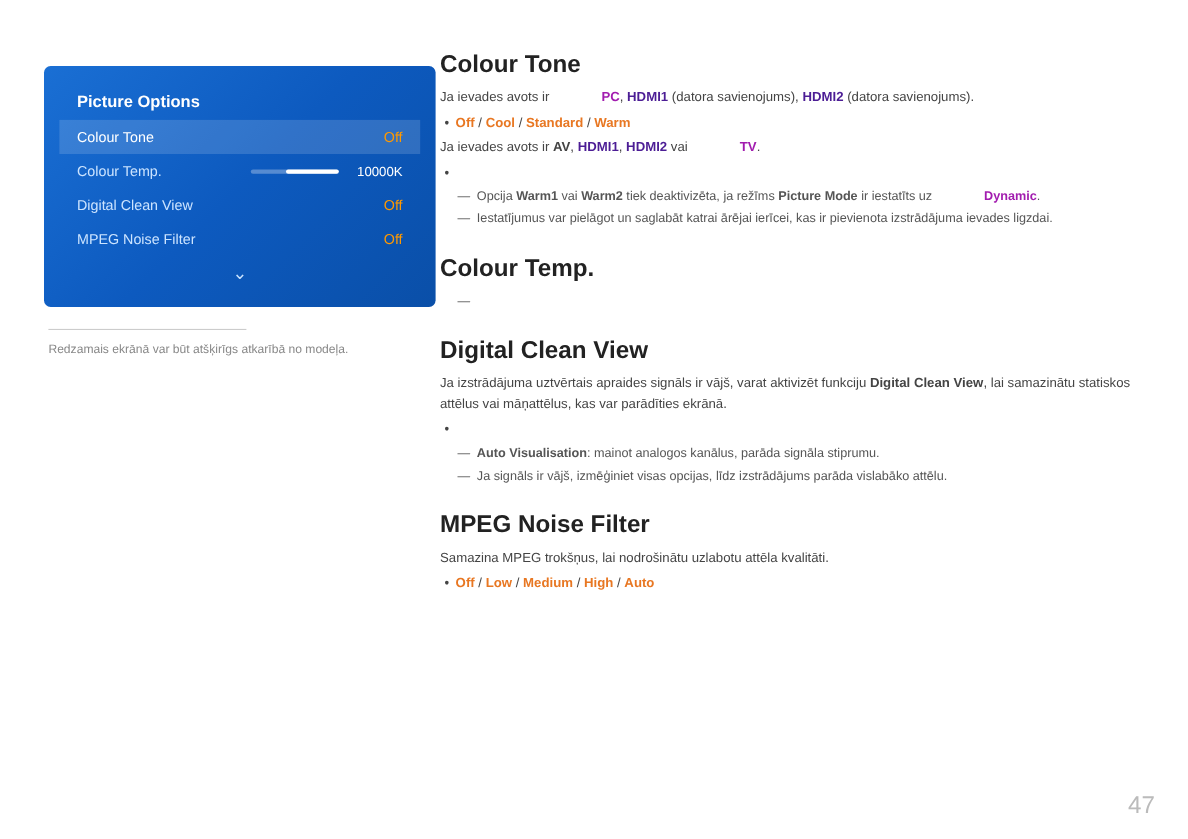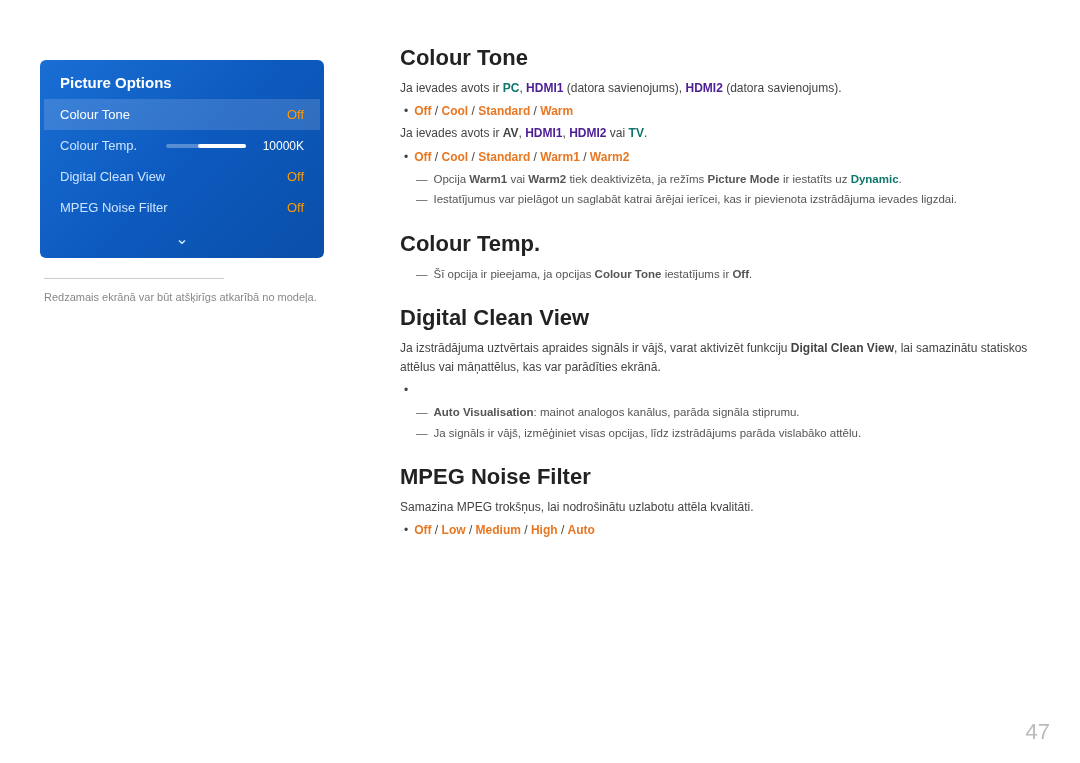--- a/index.html
+++ b/index.html
@@ -16,23 +16,23 @@
     .left-panel {
       position: absolute;
       left: 40px;
       top: 60px;
       width: 320px;
     }
 
     .menu-box {
       background: linear-gradient(135deg, #1a6fd4 0%, #0d5abf 50%, #0a4fa8 100%);
       border-radius: 6px;
-      padding: 4px;
+      padding: 14px;
       overflow: hidden;
-      width: 284px;
+      width: 356px;
     }
 
     .menu-title {
       color: #fff;
       font-size: 15px;
       font-weight: bold;
       padding: 10px 16px 8px 16px;
     }
 
     .menu-item {
@@ -177,21 +177,21 @@
     }
 
     .dash {
       color: #555;
       flex-shrink: 0;
     }
 
     .bold { font-weight: bold; }
     .red { color: #4c1d95; }
     .orange { color: #e87722; }
-    .blue { color: #0f766e; }
+    .blue { color: #a21caf; margin-left: 44px; }
     .green { color: #007700; }
 
     .page-num {
       position: absolute;
       bottom: 18px;
       right: 30px;
       font-size: 22px;
       color: #bbb;
       font-weight: normal;
     }
@@ -251,41 +251,37 @@
         <span class="bullet-dot">•</span>
         <span>
           <span class="bold orange">Off</span> / <span class="bold orange">Cool</span> / <span class="bold orange">Standard</span> / <span class="bold orange">Warm</span>
         </span>
       </div>
       <p>
         Ja ievades avots ir <span class="bold">AV</span>, <span class="bold red">HDMI1</span>, <span class="bold red">HDMI2</span> vai <span class="bold blue">TV</span>.
       </p>
       <div class="bullet-item">
         <span class="bullet-dot">•</span>
-        <span>
-          <span class="bold orange">Off</span> / <span class="bold orange">Cool</span> / <span class="bold orange">Standard</span> / <span class="bold orange">Warm1</span> / <span class="bold orange">Warm2</span>
-        </span>
       </div>
       <div class="sub-item">
         <span class="dash">—</span>
         <span>Opcija <span class="bold">Warm1</span> vai <span class="bold">Warm2</span> tiek deaktivizēta, ja režīms <span class="bold">Picture Mode</span> ir iestatīts uz <span class="bold blue">Dynamic</span>.</span>
       </div>
       <div class="sub-item">
         <span class="dash">—</span>
         <span>Iestatījumus var pielāgot un saglabāt katrai ārējai ierīcei, kas ir pievienota izstrādājuma ievades ligzdai.</span>
       </div>
     </div>
   </div>
 
   <div class="section">
     <div class="section-title">Colour Temp.</div>
     <div class="section-body">
       <div class="sub-item">
         <span class="dash">—</span>
-        <span>Šī opcija ir pieejama, ja opcijas <span class="bold">Colour Tone</span> iestatījums ir <span class="bold">Off</span>.</span>
       </div>
     </div>
   </div>
 
   <div class="section">
     <div class="section-title">Digital Clean View</div>
     <div class="section-body">
       <p>
         Ja izstrādājuma uztvērtais apraides signāls ir vājš, varat aktivizēt funkciju <span class="bold">Digital Clean View</span>, lai samazinātu statiskos attēlus vai māņattēlus, kas var parādīties ekrānā.
       </p>

